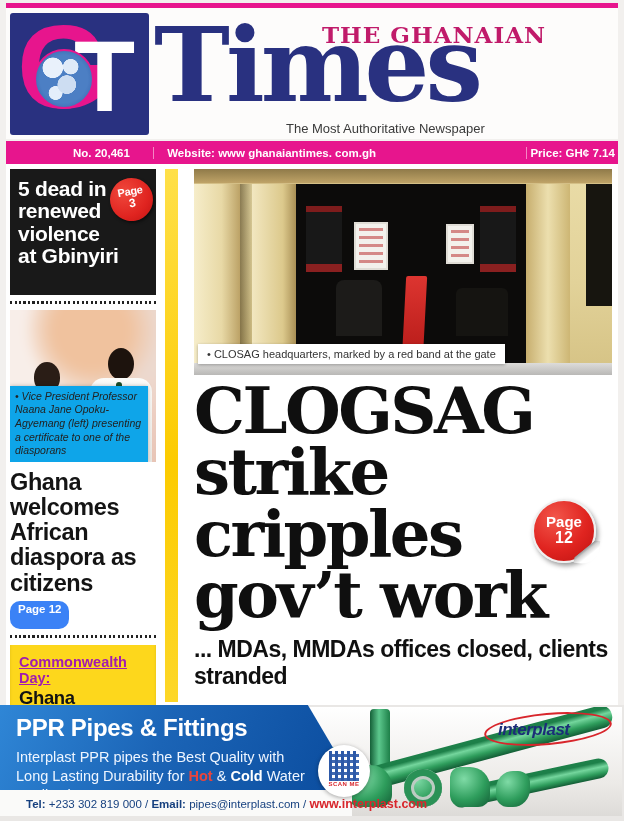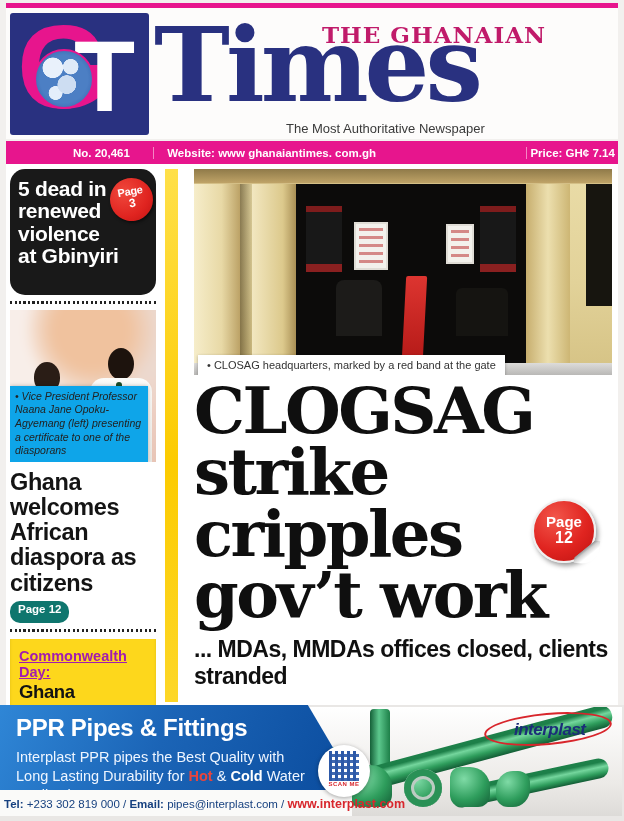--- a/index.html
+++ b/index.html
@@ -32,21 +32,21 @@
   .infobar .cell { text-align:center; white-space:nowrap; overflow:hidden; }
   .c1{ flex:0 0 24%;padding-left:44px; } .c2{ flex:0 0 37%; border-left:1px solid #f487c4;padding-left:10px; } .c3{ flex:0 0 24%; border-left:1px solid #f487c4;margin-top:48px; } .c4{ flex:0 0 15%; border-left:1px solid #f487c4; }
 
   
   .content { position:relative; display:flex; margin:0 6px; height:541px; background:#ffffff; padding-top:5px; overflow:hidden; }
   .left-col { width:146px; margin-left:4px; flex:0 0 auto; }
   .stripe { flex:0 0 13px; margin-left:9px; height:533px; background:linear-gradient(180deg,#ffe049 0%, #fccb00 55%, #fdd728 100%); }
   .main-col { position:relative; flex:1 1 auto; margin-left:16px; margin-right:6px; }
 
   
-  .black-box { position:relative; height:126px; background:#191919; color:#fff; padding:9px 8px; font-size:21px; font-weight:bold; line-height:1.06; letter-spacing:-0.3px;border-radius:15px; }
+  .black-box { position:relative; height:126px; background:#191919; color:#fff; padding:9px 8px; font-size:21px; font-weight:bold; line-height:1.06; letter-spacing:-0.3px; }
   .black-box .hl { width:102px; }
   .badge-circle { position:absolute; right:3px; top:9px; width:43px; height:43px; border-radius:50%;
     background:radial-gradient(circle at 35% 30%, #f0483c, #e02420 60%, #c01312); color:#fff; text-align:center;
     transform:rotate(-10deg); box-shadow:1px 2px 3px rgba(0,0,0,.5); padding-top:7px; }
   .badge-circle .b-label { font-size:11px; font-weight:bold; line-height:1.1; }
   .badge-circle .b-num { font-size:12px; font-weight:bold; line-height:1.1; }
   .dotted { height:3px; margin:6px 0; background:repeating-linear-gradient(90deg,#222 0 2px, transparent 2px 4.5px); }
 
   .left-photo { position:relative; height:152px; overflow:hidden; background:#f6e3de; }
   .lp-bg { position:absolute; inset:-10px; filter:blur(5px);
@@ -59,21 +59,21 @@
   .lp-woman-head { position:absolute; left:24px; top:52px; width:26px; height:30px; border-radius:50% 50% 45% 45%; background:#2a1d16; }
   .lp-woman-body { position:absolute; left:6px; top:80px; width:62px; height:80px; border-radius:12px 18px 0 0;
     background:repeating-linear-gradient(90deg,#8a5a28 0 6px,#c99648 6px 10px,#6e4017 10px 14px); }
   .lp-man-head { position:absolute; left:98px; top:38px; width:26px; height:32px; border-radius:50%; background:#1d130d; }
   .lp-man-body { position:absolute; left:80px; top:68px; width:62px; height:92px; border-radius:14px 14px 0 0; background:linear-gradient(180deg,#fbfbf9,#e9e7e2); }
   .lp-beads { position:absolute; left:106px; top:72px; width:6px; height:46px; background:repeating-linear-gradient(180deg,#1b4d2a 0 5px,#caa23c 5px 10px,#7c1f1f 10px 15px); border-radius:3px; }
   .lp-folder { position:absolute; left:52px; top:122px; width:34px; height:22px; background:#7c4a1e; border:2px solid #5d3411; transform:rotate(-8deg); }
   .left-caption { position:absolute; left:0; bottom:0; width:138px; background:#0ea5e9; padding:4px 5px; font-size:10.5px; line-height:1.3; color:#222; box-shadow:0 0 4px rgba(0,0,0,.25);font-style:italic; }
 
   .left-headline { margin:8px 0 4px; font-size:23.5px; font-weight:bold; line-height:1.07; letter-spacing:-0.4px; color:#141414; }
-  .pill { display:inline-block; background:#0f766e; color:#fff; font-size:11.5px; font-weight:bold; padding:2px 8px 8px; border-radius:10px; vertical-align:3px; letter-spacing:0; }
+  .pill { display:inline-block; background:#3b82f6; color:#fff; font-size:11.5px; font-weight:bold; padding:2px 8px 14px; border-radius:10px; vertical-align:3px; letter-spacing:0; }
 
   .yellow-box { margin-top:7px; height:126px; background:#fdd71c; padding:10px 9px 8px; box-shadow:inset 0 -2px 3px rgba(0,0,0,.12); }
   .yb-kicker { color:#a21caf; font-weight:bold; font-size:14.5px; line-height:1.1;text-decoration:underline; }
   .yb-head { color:#131313; font-weight:bold; font-size:18.5px; line-height:1.12; letter-spacing:-0.4px; margin-top:1px; }
 
   
   .main-photo { position:relative; height:206px; overflow:hidden;
     background:linear-gradient(180deg,#8f7a49 0, #bfa367 14px, #e9dba6 15px, #e2d299 55%, #d5c284 100%); }
   .mp-pillar1 { position:absolute; left:0; top:15px; width:46px; bottom:12px; background:linear-gradient(90deg,#f6edca,#e8d9a6 60%,#bca266); }
   .mp-shadow1 { position:absolute; left:46px; top:15px; width:12px; bottom:12px; background:linear-gradient(90deg,rgba(60,45,15,.55),rgba(60,45,15,.1)); }
@@ -85,21 +85,21 @@
     box-shadow:inset 0 0 0 2px #e0ddd6; }
   .mp-poster-w1::after, .mp-poster-w2::after { content:""; position:absolute; inset:6px 5px;
     background:repeating-linear-gradient(180deg,#b33 0 3px, transparent 3px 8px); opacity:.55; }
   .mp-poster-w2 { position:absolute; left:150px; top:40px; width:28px; height:40px; background:#f3f1ec; box-shadow:inset 0 0 0 2px #e0ddd6; }
   .mp-flag { position:absolute; left:108px; top:92px; width:21px; height:84px; background:linear-gradient(180deg,#dd3530,#b51a18); transform:skewX(-3deg); border-radius:2px; }
   .mp-chair { position:absolute; left:40px; top:96px; width:46px; height:56px; background:#1c1b19; border-radius:8px 8px 0 0; }
   .mp-chair2 { position:absolute; left:160px; top:104px; width:52px; height:48px; background:#151411; border-radius:6px 6px 0 0; }
   .mp-pillar3 { position:absolute; left:332px; top:15px; width:44px; bottom:12px; background:linear-gradient(90deg,#c7ae6e,#ecdfae 50%,#cdb674); }
   .mp-window { position:absolute; right:0; top:15px; width:26px; height:122px; background:#17150f; }
   .mp-floor { position:absolute; left:0; right:0; bottom:0; height:12px; background:linear-gradient(180deg,#dddcda,#b9b8b6); }
-  .main-caption { position:absolute; left:4px; bottom:0; background:#ffffff; padding:4px 9px; font-size:11px; color:#333; box-shadow:0 1px 3px rgba(0,0,0,.3); }
+  .main-caption { position:absolute; left:4px; bottom:11px; background:#ffffff; padding:4px 9px; font-size:11px; color:#333; box-shadow:0 1px 3px rgba(0,0,0,.3); }
 
   .main-headline { margin-top:5px; font-family:"DejaVu Serif", serif; font-weight:bold; font-size:64px; line-height:0.96; letter-spacing:-2.5px; color:#0f0f0f; }
   .sub-headline { margin-top:10px; font-family:Liberation Sans, sans-serif; font-weight:bold; font-size:23px; letter-spacing:-0.5px; color:#101010; }
 
   .sticker { position:absolute; right:16px; top:330px; width:64px; height:64px; border-radius:50%;
     background:radial-gradient(circle at 35% 28%, #f2564a, #e02420 55%, #bd1210); border:2px solid #efefef;
     box-shadow:2px 3px 5px rgba(0,0,0,.4); color:#fff; text-align:center; padding-top:13px; }
   .sticker .b-label { font-size:15px; font-weight:bold; line-height:1.0; }
   .sticker .b-num { font-size:16px; font-weight:bold; line-height:1.15; }
   .sticker::after { content:""; position:absolute; right:-5px; bottom:-3px; width:24px; height:24px; border-radius:0 0 70% 0;
@@ -114,31 +114,31 @@
     background:linear-gradient(90deg,#156038,#5cc88d 45%,#1d7f48); }
   .fit { position:absolute; border-radius:8px; background:radial-gradient(circle at 35% 30%, #7fdba6, #2e9d5c 55%, #135c35); }
   .fit1 { left:8px; top:40px; width:36px; height:40px; }
   .fit2 { left:48px; top:58px; width:44px; height:42px; border-radius:50% 50% 12px 12px; }
   .fit3 { left:104px; top:62px; width:38px; height:38px; border-radius:50%; box-shadow:inset 0 0 0 7px #2a9156, inset 0 0 0 10px #bccbc2; }
   .fit4 { left:150px; top:60px; width:40px; height:40px; border-radius:10px 50% 12px 12px; }
   .fit5 { left:196px; top:64px; width:34px; height:36px; border-radius:50% 12px 50% 12px; }
   .pipe-diag2 { position:absolute; left:150px; top:66px; width:160px; height:20px; border-radius:10px; transform:rotate(-12deg);
     background:linear-gradient(180deg,#1d8049 0 20%, #74d69d 45%, #2e9d5c 75%, #135c35 100%); }
   .interplast { position:absolute; right:10px; top:6px; width:128px; height:32px; }
-  .interplast .txt { position:absolute; left:30px; top:7px; font-size:17px; font-weight:bold; font-style:italic; color:#1b2d78; letter-spacing:-0.5px; }
+  .interplast .txt { position:absolute; left:14px; top:7px; font-size:17px; font-weight:bold; font-style:italic; color:#1b2d78; letter-spacing:-0.5px; }
   .interplast::before { content:""; position:absolute; inset:0; border:2.5px solid #d8262c; border-radius:50%; transform:rotate(-5deg); }
 
   .ad-blue { position:absolute; left:0; top:0; width:358px; height:85px;
     clip-path:polygon(0 0, 86% 0, 100% 100%, 0 100%);
     background:linear-gradient(115deg,#2f86d6 0%, #1b64b6 45%, #0a4b9d 100%); color:#fff; padding:9px 0 0 16px; }
   .ad-title { font-size:24px; font-weight:bold; letter-spacing:-0.3px; }
   .ad-body { margin-top:6px; width:292px; font-size:14.5px; line-height:1.32; color:#eef5ff; }
   .ad-hot { color:#e8453c; font-weight:bold; }
   .ad-bold { color:#ffffff; font-weight:bold; }
-  .ad-contact { position:absolute; left:0; top:85px; width:352px; height:26px; background:#fafaf9; font-size:11.5px; color:#16407f; padding:7px 0 0 4px; white-space:nowrap; }
+  .ad-contact { position:absolute; left:0; top:85px; width:352px; height:26px; background:#fafaf9; font-size:11.5px; color:#16407f; padding:7px 0 0 26px; white-space:nowrap; }
   .ad-contact b { font-weight:bold; }
   .ad-web { color:#d8262c; font-weight:bold; font-size:12.5px; }
   .qr-circle { position:absolute; left:318px; top:40px; width:52px; height:52px; border-radius:50%; background:#fff; box-shadow:0 1px 4px rgba(0,0,0,.35); text-align:center; z-index:5; }
   .qr-code { width:30px; height:30px; margin:6px auto 0;
     background:
       repeating-linear-gradient(0deg, rgba(45,89,168,.9) 0 3px, transparent 3px 6px),
       repeating-linear-gradient(90deg, #2d59a8 0 3px, #ffffff 3px 6px); }
   .qr-label { font-size:6px; font-weight:bold; color:#d8262c; letter-spacing:0.5px; }
 </style>
 </head>

